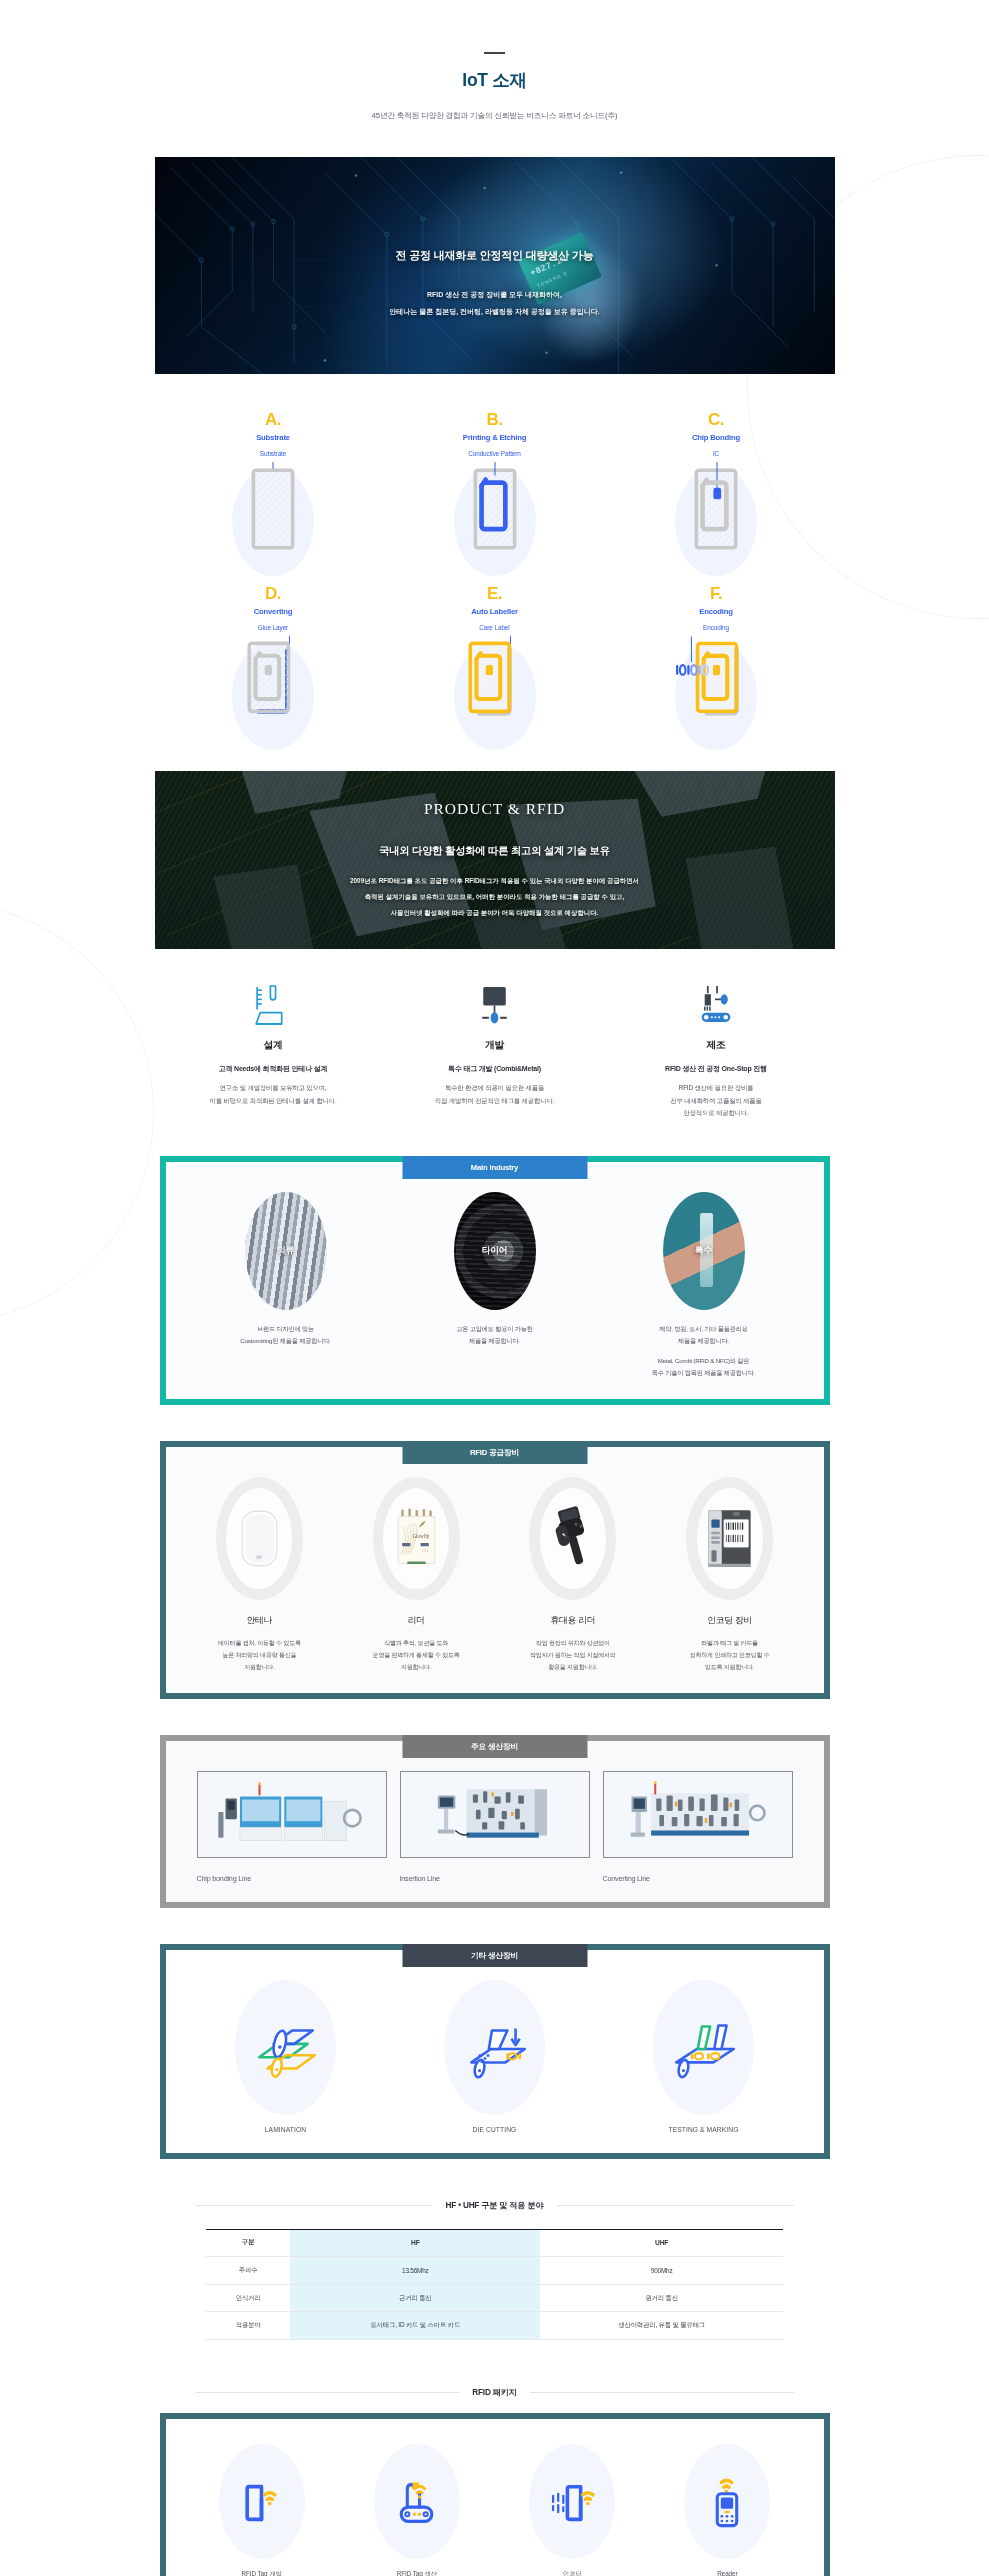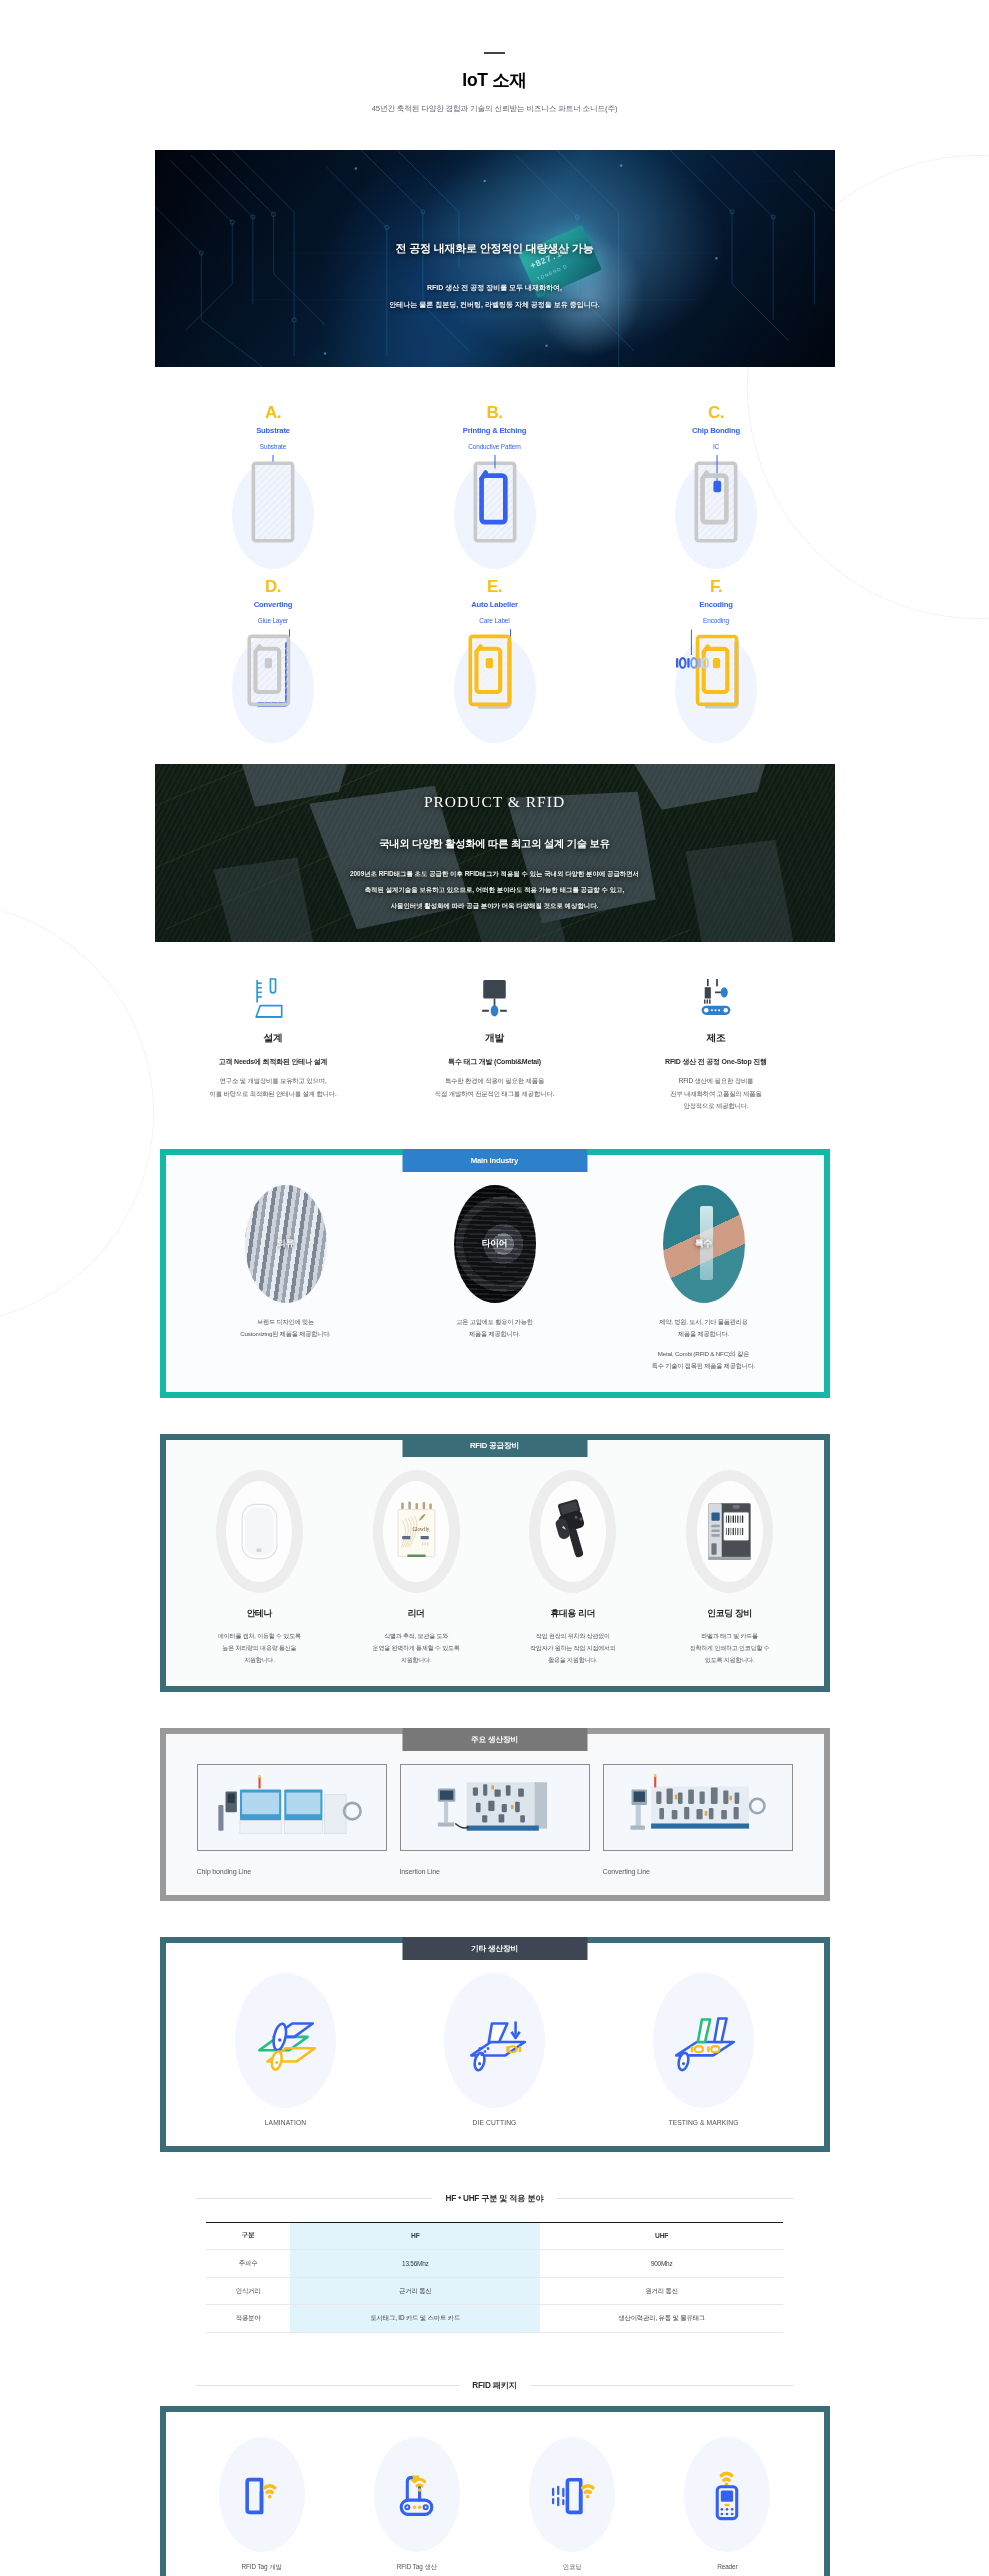--- a/index.html
+++ b/index.html
@@ -17,22 +17,22 @@
 
   
   .arc { position: absolute; border: 1px dotted #d8dde4; border-radius: 50%; pointer-events: none; }
   .arc-tr { width: 464px; height: 464px; right: -222px; top: 155px; border-color: #dfe4ea; }
   .arc-l  { width: 422px; height: 422px; left: -268px; top: 902px; border-color: #e2e6ec; }
   .dots-bl { position: absolute; left: 20.6px; bottom: 10.3px; pointer-events: none; }
 
   
   .page-head { padding: 52px 0 25px; text-align: center; }
   .head-rule { width: 21.6px; height: 1.5px; background: #3f4450; margin: 0 auto 14.4px; }
-  .page-title { font-size: 17.5px; font-weight: 700; letter-spacing: -0.3px; color: #000000; }
-  .page-sub { margin-top: 12px; font-size: 7.7px; color: #5d6370; letter-spacing: -0.2px; }
+  .page-title { font-size: 17.5px; font-weight: 700; letter-spacing: -0.3px; color: #0c4a6e; }
+  .page-sub { margin-top: 19px; font-size: 7.7px; color: #5d6370; letter-spacing: -0.2px; }
 
   
   .hero {
     width: 680px; height: 217px; margin: 11.3px auto 0;
     position: relative; overflow: hidden;
     background:
       radial-gradient(ellipse 216px 155px at 61% 44%, rgba(90,165,215,.55), rgba(10,30,60,0) 72%),
       radial-gradient(ellipse 155px 206px at 40% 70%, rgba(20,70,130,.55), rgba(5,12,28,0) 70%),
       linear-gradient(125deg, #01040c 0%, #04182f 34%, #0b3558 52%, #051a33 70%, #01060f 100%);
     display: flex; flex-direction: column; align-items: center; justify-content: center;
@@ -140,21 +140,21 @@
   .tex-vial:after{content:"";position:absolute;left:46%;top:18%;width:16%;height:62%;border-radius:2.1px;
     background: linear-gradient(180deg,rgba(235,250,252,.85),rgba(190,225,232,.6));}
 
   
   .eq-row { display: flex; justify-content: space-around; }
   .eq { width: 144px; text-align: center; }
   .eq-oval { width: 87px; height: 123px; margin: 0 auto; border-radius: 50%;
      background: #ededed; display:flex; align-items:center; justify-content:center; position:relative; }
   .eq-oval:before { content:""; position:absolute; width:66px; height:101px; border-radius:50%; background:#fdfdfd; }
   .eq-oval svg { position:relative; z-index:2; }
-  .eq-title { margin-top: 15.5px; font-size: 8.8px; font-weight: 700; color:#222; letter-spacing:-0.3px; }
+  .eq-title { margin-top: 15.5px; font-size: 8.8px; font-weight: 400; color:#222; letter-spacing:-0.3px; }
   .eq-desc { margin-top: 9.3px; font-size: 6px; line-height: 2.05; color:#4b5059; letter-spacing:-0.2px; }
 
   
   .prod-row { display:flex; justify-content: space-between; padding: 0 15.5px; }
   .prod { width: 190px; }
   .prod-frame { border: 1px solid #8d8d8d; background: #f4f8fc; height: 87px;
       display:flex; align-items:center; justify-content:center; overflow:hidden; }
   .prod-cap { margin-top: 15.5px; font-size: 7.2px; color: #5a5f67; letter-spacing:-0.2px; }
 
   

